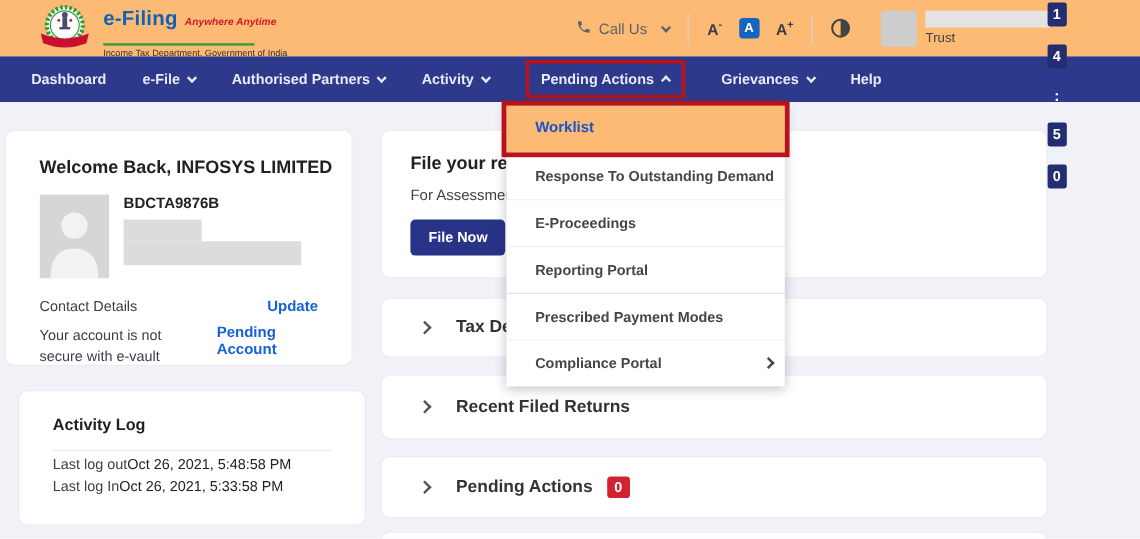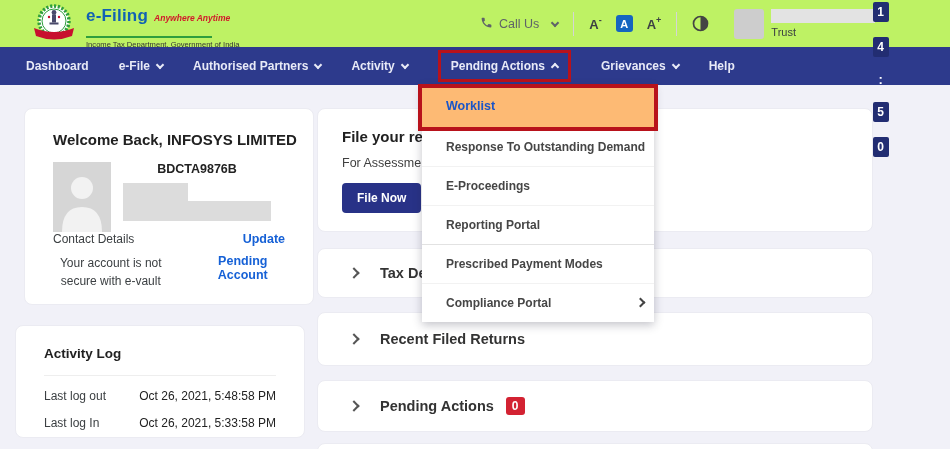--- a/index.html
+++ b/index.html
@@ -1,21 +1,21 @@
 <!DOCTYPE html>
 <html><head>
 <meta charset="utf-8">
 <style>
   * { margin:0; padding:0; box-sizing:border-box; }
   html,body { background:#fff; }
   body { font-family:"Liberation Sans", sans-serif; }
   .screen { position:relative; width:950px; height:449px; overflow:hidden; background:#f1f1f8; }
 
   
-  .header { position:absolute; top:0; left:0; width:950px; height:47px; background:#bef264; z-index:3; }
+  .header { position:absolute; top:0; left:0; width:950px; height:47px; background:#fdba74; z-index:3; }
   .emblem { position:absolute; left:27px; top:2px; }
   .brand { position:absolute; left:86px; top:6px; }
   .brand-row { display:flex; align-items:baseline; gap:6px; }
   .brand-title { color:#1262b3; font-size:17px; font-weight:bold; letter-spacing:.2px; }
   .brand-tagline { color:#d11a2a; font-size:8.5px; font-style:italic; font-weight:bold; }
   .brand-subtitle { margin-top:10px; padding-top:2px; border-top:2px solid #2f9e3d; font-size:7.6px; color:#333; width:126px; white-space:nowrap; }
 
   .header-tools { position:absolute; left:480px; top:0; height:47px; display:flex; align-items:center; gap:15px; }
   .call-us { display:flex; align-items:center; gap:6px; color:#5f6368; font-size:12.5px; cursor:pointer; }
   .vdivider { width:1px; height:24px; background:#d5d5d5; }
@@ -38,37 +38,37 @@
   .chev.up { transform:rotate(-135deg); margin-bottom:-2px; }
   .chev.right { transform:rotate(-45deg); }
   .session { margin-left:auto; margin-right:32px; display:flex; align-items:center; gap:15px;flex-direction:column; }
   .session-label { color:#dfe3f5; font-size:11px; font-weight:bold; margin-right:4px; }
   .digit { width:16px; height:20px; background:#222d72; border-radius:2px; color:#fff; font-size:12px; font-weight:bold; display:flex; align-items:center; justify-content:center; }
   .colon { color:#fff; font-weight:bold; font-size:13px; }
 
   
   .card { position:absolute; background:#fff; border:1px solid #ebebf2; border-radius:8px; }
 
-  .welcome-card { left:24px; top:108px; width:290px; height:197px; padding:22px 28px; overflow:hidden;text-align:center; }
+  .welcome-card { left:4px; top:108px; width:290px; height:197px; padding:22px 28px; overflow:hidden; }
   .welcome-title { font-size:15px; font-weight:bold; color:#212121; white-space:nowrap; }
   .id-row { display:flex; gap:12px; margin-top:14px; }
   .avatar-box { width:58px; height:70px; }
   .pan { font-size:12.5px; font-weight:bold; color:#222; }
   .bar { background:#dcdcdc; }
   .bar1 { width:65px; height:18px; margin-top:7px; }
   .bar2 { width:148px; height:20px; }
-  .contact-row { display:flex; justify-content:space-between; align-items:center; }
+  .contact-row { display:flex; justify-content:space-between; align-items:center; margin-top:16px; }
   .muted { font-size:12px; color:#3c4043; }
   .link { font-size:12.5px; font-weight:bold; color:#1661d6; cursor:pointer; }
   .secure-row { display:flex; justify-content:space-between; margin-top:8px;gap:32px; }
   .secure-text { width:140px; line-height:1.5; }
 
   .activity-card { left:15px; top:325px; width:290px; height:113px; padding:20px 28px 0; }
   .activity-title { font-size:13.5px; font-weight:bold; color:#212121; padding-bottom:14px; border-bottom:1px solid #eee; }
-  .activity-row { display:flex; justify-content:space-between; margin-top:13px; }
+  .activity-row { display:flex; margin-top:4px; }
   .activity-value { font-size:12px; color:#222; }
 
   .file-card { left:317px; top:108px; width:556px; height:124px; padding:19px 24px; }
   .file-title { font-size:15px; font-weight:bold; color:#212121; }
   .file-sub { font-size:12.5px; color:#3f3f3f; margin-top:11px; }
   .btn-primary { display:inline-block; margin-top:13px; background:#283287; color:#fff; font-size:12px; font-weight:bold; padding:8px 15px; border:none; border-radius:4px; cursor:pointer; }
 
   .accordion { display:flex; align-items:center; padding-left:32px; cursor:pointer; }
   .acc-1 { left:317px; top:248px; width:556px; height:50px; }
   .acc-2 { left:317px; top:312px; width:556px; height:54px; }

